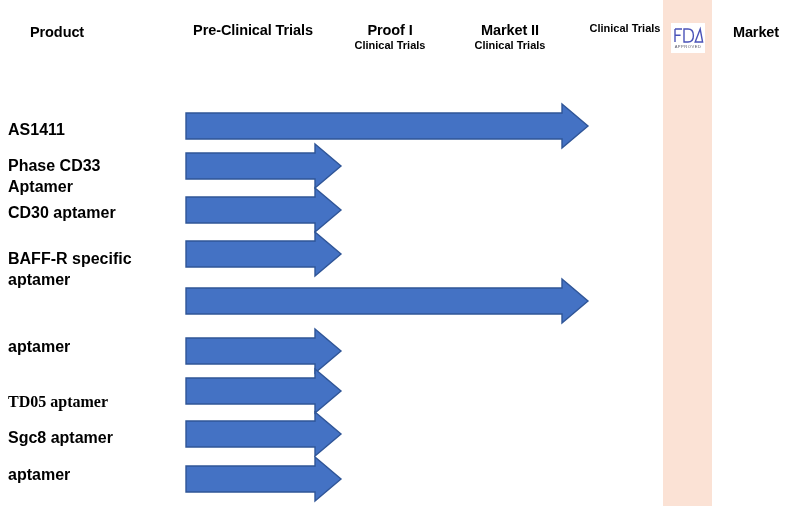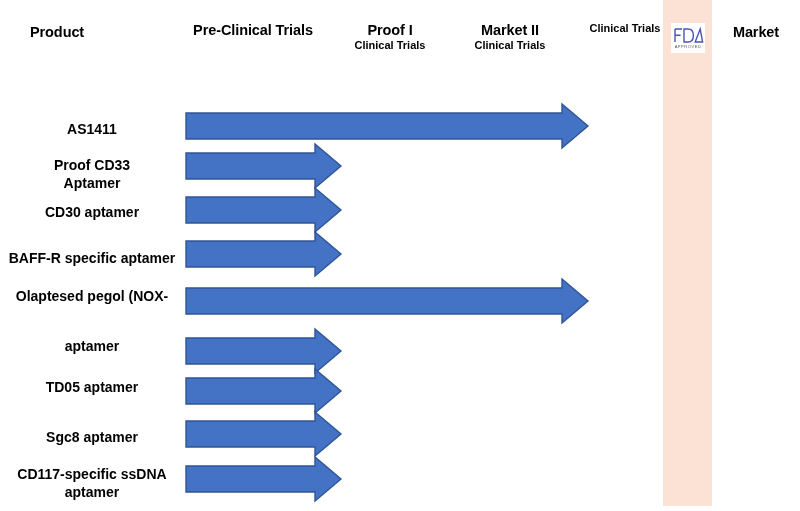--- a/index.html
+++ b/index.html
@@ -99,23 +99,22 @@
     align-items: center;
     justify-content: center;
   }
   .fda-logo svg { display: block; }
 
   
   .prod-label {
     position: absolute;
     left: 8px;
     width: 168px;
-    text-align: center;
     font-weight: bold;
-    font-size: 14px;
+    font-size: 16px;
     line-height: 1.3;
     color: #000000;
   }
 
   
   .arrow-row {
     position: absolute;
     left: 185px;
   }
   .arrow-row svg {
@@ -171,21 +170,21 @@
   <div id="rows-layer">
       <div class="prod-label" style="top: 120px;">
         <div>AS1411</div>
       </div>
       <div class="arrow-row" style="top: 103px;">
         <svg width="404" height="46" viewBox="-1 -1 404 46" aria-hidden="true">
           <polygon points="0,9 376,9 376,0 402,22 376,44 376,35 0,35" fill="#4472C4" stroke="#2F5597" stroke-width="1.4" stroke-linejoin="miter"></polygon>
         </svg>
       </div>
       <div class="prod-label" style="top: 156px;">
-        <div>Proof CD33</div>
+        <div>Phase CD33</div>
         <div>Aptamer</div>
       </div>
       <div class="arrow-row" style="top: 143px;">
         <svg width="157" height="46" viewBox="-1 -1 157 46" aria-hidden="true">
           <polygon points="0,9 129,9 129,0 155,22 129,44 129,35 0,35" fill="#4472C4" stroke="#2F5597" stroke-width="1.4" stroke-linejoin="miter"></polygon>
         </svg>
       </div>
       <div class="prod-label" style="top: 203px;">
         <div>CD30 aptamer</div>
       </div>
@@ -196,53 +195,51 @@
       </div>
       <div class="prod-label" style="top: 249px;">
         <div>BAFF-R specific aptamer</div>
       </div>
       <div class="arrow-row" style="top: 231px;">
         <svg width="157" height="46" viewBox="-1 -1 157 46" aria-hidden="true">
           <polygon points="0,9 129,9 129,0 155,22 129,44 129,35 0,35" fill="#4472C4" stroke="#2F5597" stroke-width="1.4" stroke-linejoin="miter"></polygon>
         </svg>
       </div>
       <div class="prod-label" style="top: 287px;">
-        <div>Olaptesed pegol (NOX-</div>
       </div>
       <div class="arrow-row" style="top: 278px;">
         <svg width="404" height="46" viewBox="-1 -1 404 46" aria-hidden="true">
           <polygon points="0,9 376,9 376,0 402,22 376,44 376,35 0,35" fill="#4472C4" stroke="#2F5597" stroke-width="1.4" stroke-linejoin="miter"></polygon>
         </svg>
       </div>
       <div class="prod-label" style="top: 337px;">
         <div>aptamer</div>
       </div>
       <div class="arrow-row" style="top: 328px;">
         <svg width="157" height="46" viewBox="-1 -1 157 46" aria-hidden="true">
           <polygon points="0,9 129,9 129,0 155,22 129,44 129,35 0,35" fill="#4472C4" stroke="#2F5597" stroke-width="1.4" stroke-linejoin="miter"></polygon>
         </svg>
       </div>
-      <div class="prod-label" style="top: 378px;">
+      <div class="prod-label" style="top: 392px; font-family: Liberation Serif, serif;">
         <div>TD05 aptamer</div>
       </div>
       <div class="arrow-row" style="top: 368px;">
         <svg width="157" height="46" viewBox="-1 -1 157 46" aria-hidden="true">
           <polygon points="0,9 129,9 129,0 155,22 129,44 129,35 0,35" fill="#4472C4" stroke="#2F5597" stroke-width="1.4" stroke-linejoin="miter"></polygon>
         </svg>
       </div>
       <div class="prod-label" style="top: 428px;">
         <div>Sgc8 aptamer</div>
       </div>
       <div class="arrow-row" style="top: 411px;">
         <svg width="157" height="46" viewBox="-1 -1 157 46" aria-hidden="true">
           <polygon points="0,9 129,9 129,0 155,22 129,44 129,35 0,35" fill="#4472C4" stroke="#2F5597" stroke-width="1.4" stroke-linejoin="miter"></polygon>
         </svg>
       </div>
       <div class="prod-label" style="top: 465px;">
-        <div>CD117-specific ssDNA</div>
         <div>aptamer</div>
       </div>
       <div class="arrow-row" style="top: 456px;">
         <svg width="157" height="46" viewBox="-1 -1 157 46" aria-hidden="true">
           <polygon points="0,9 129,9 129,0 155,22 129,44 129,35 0,35" fill="#4472C4" stroke="#2F5597" stroke-width="1.4" stroke-linejoin="miter"></polygon>
         </svg>
       </div>
     </div>
 
 </div>

